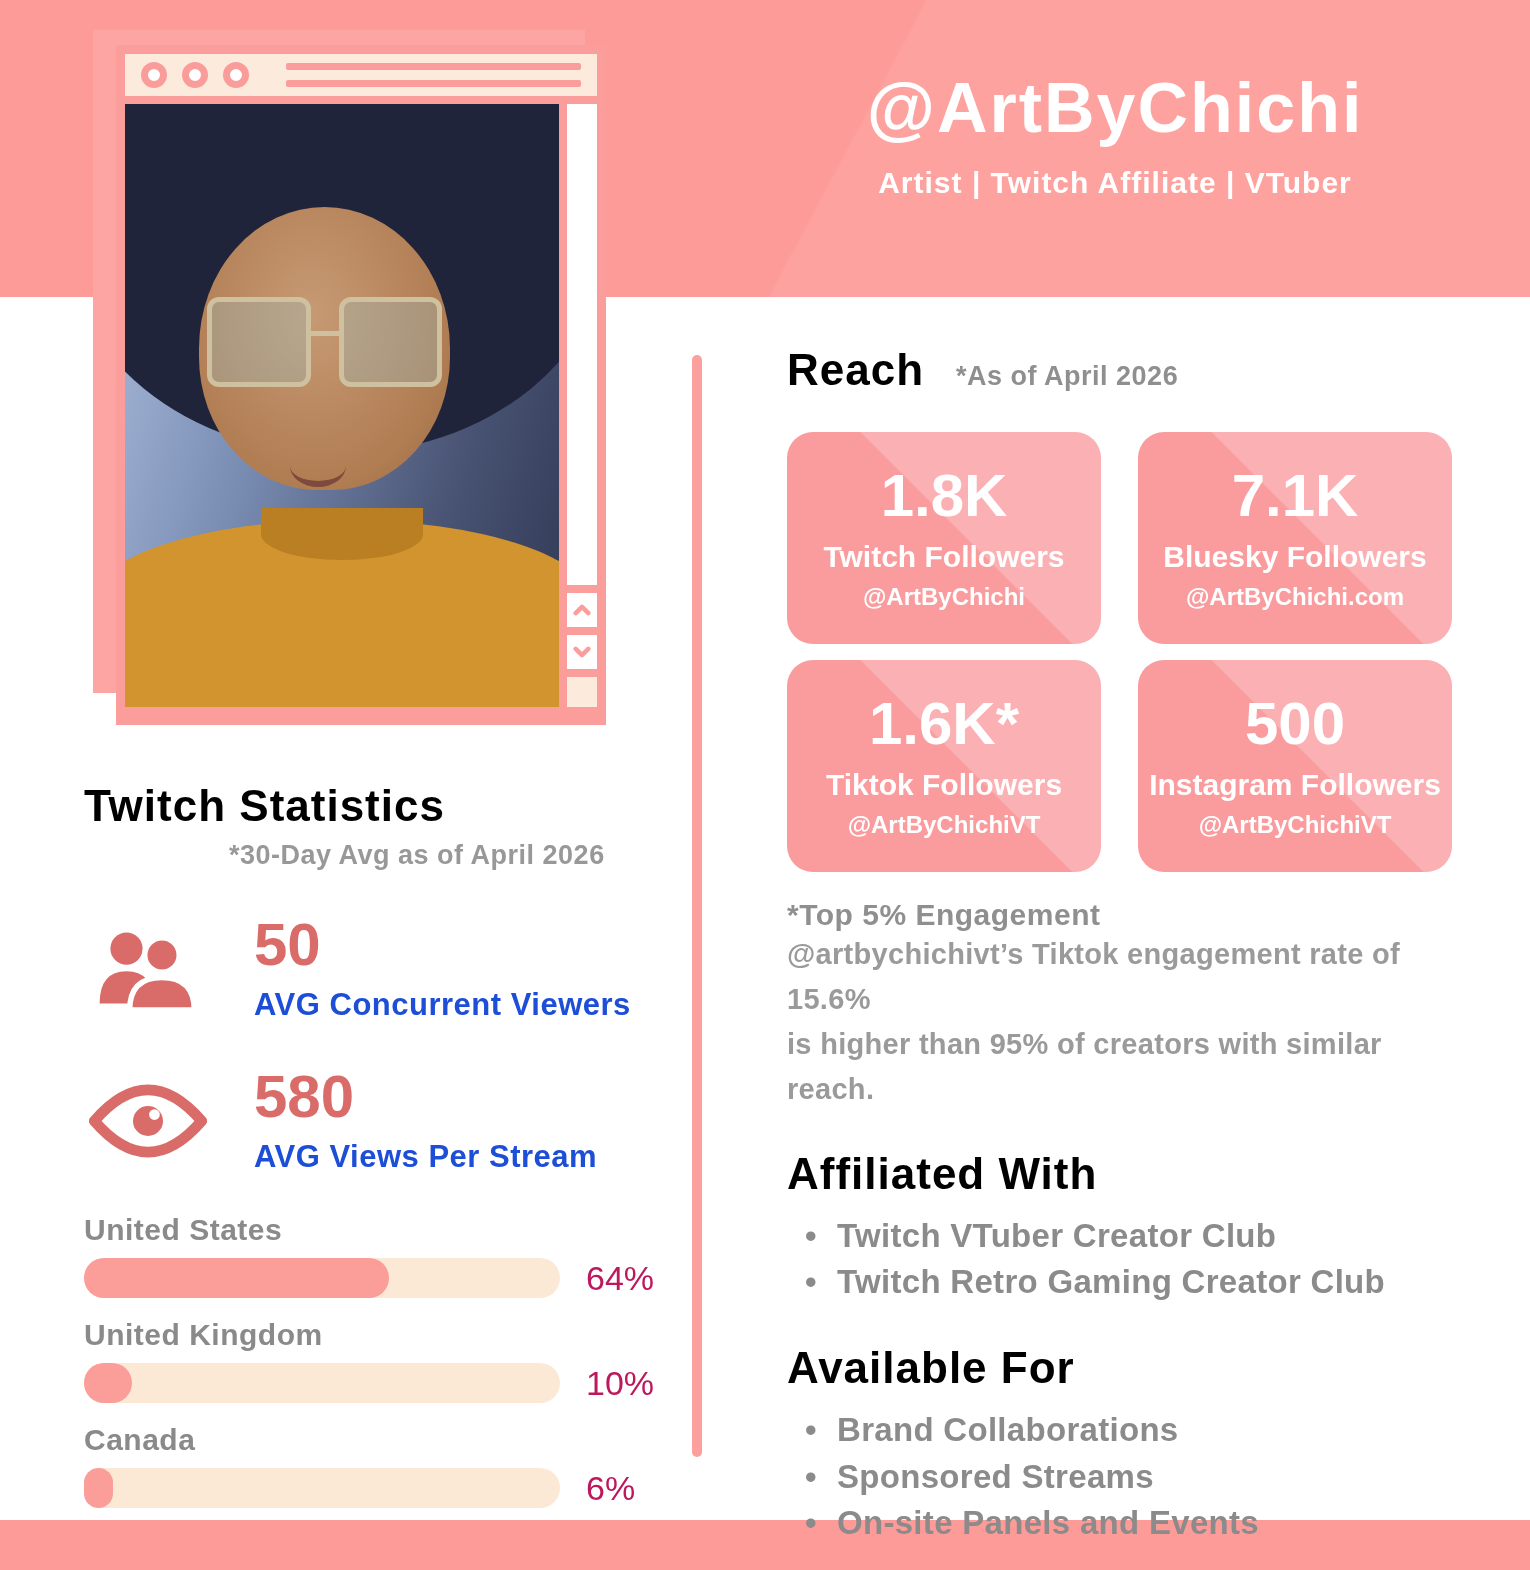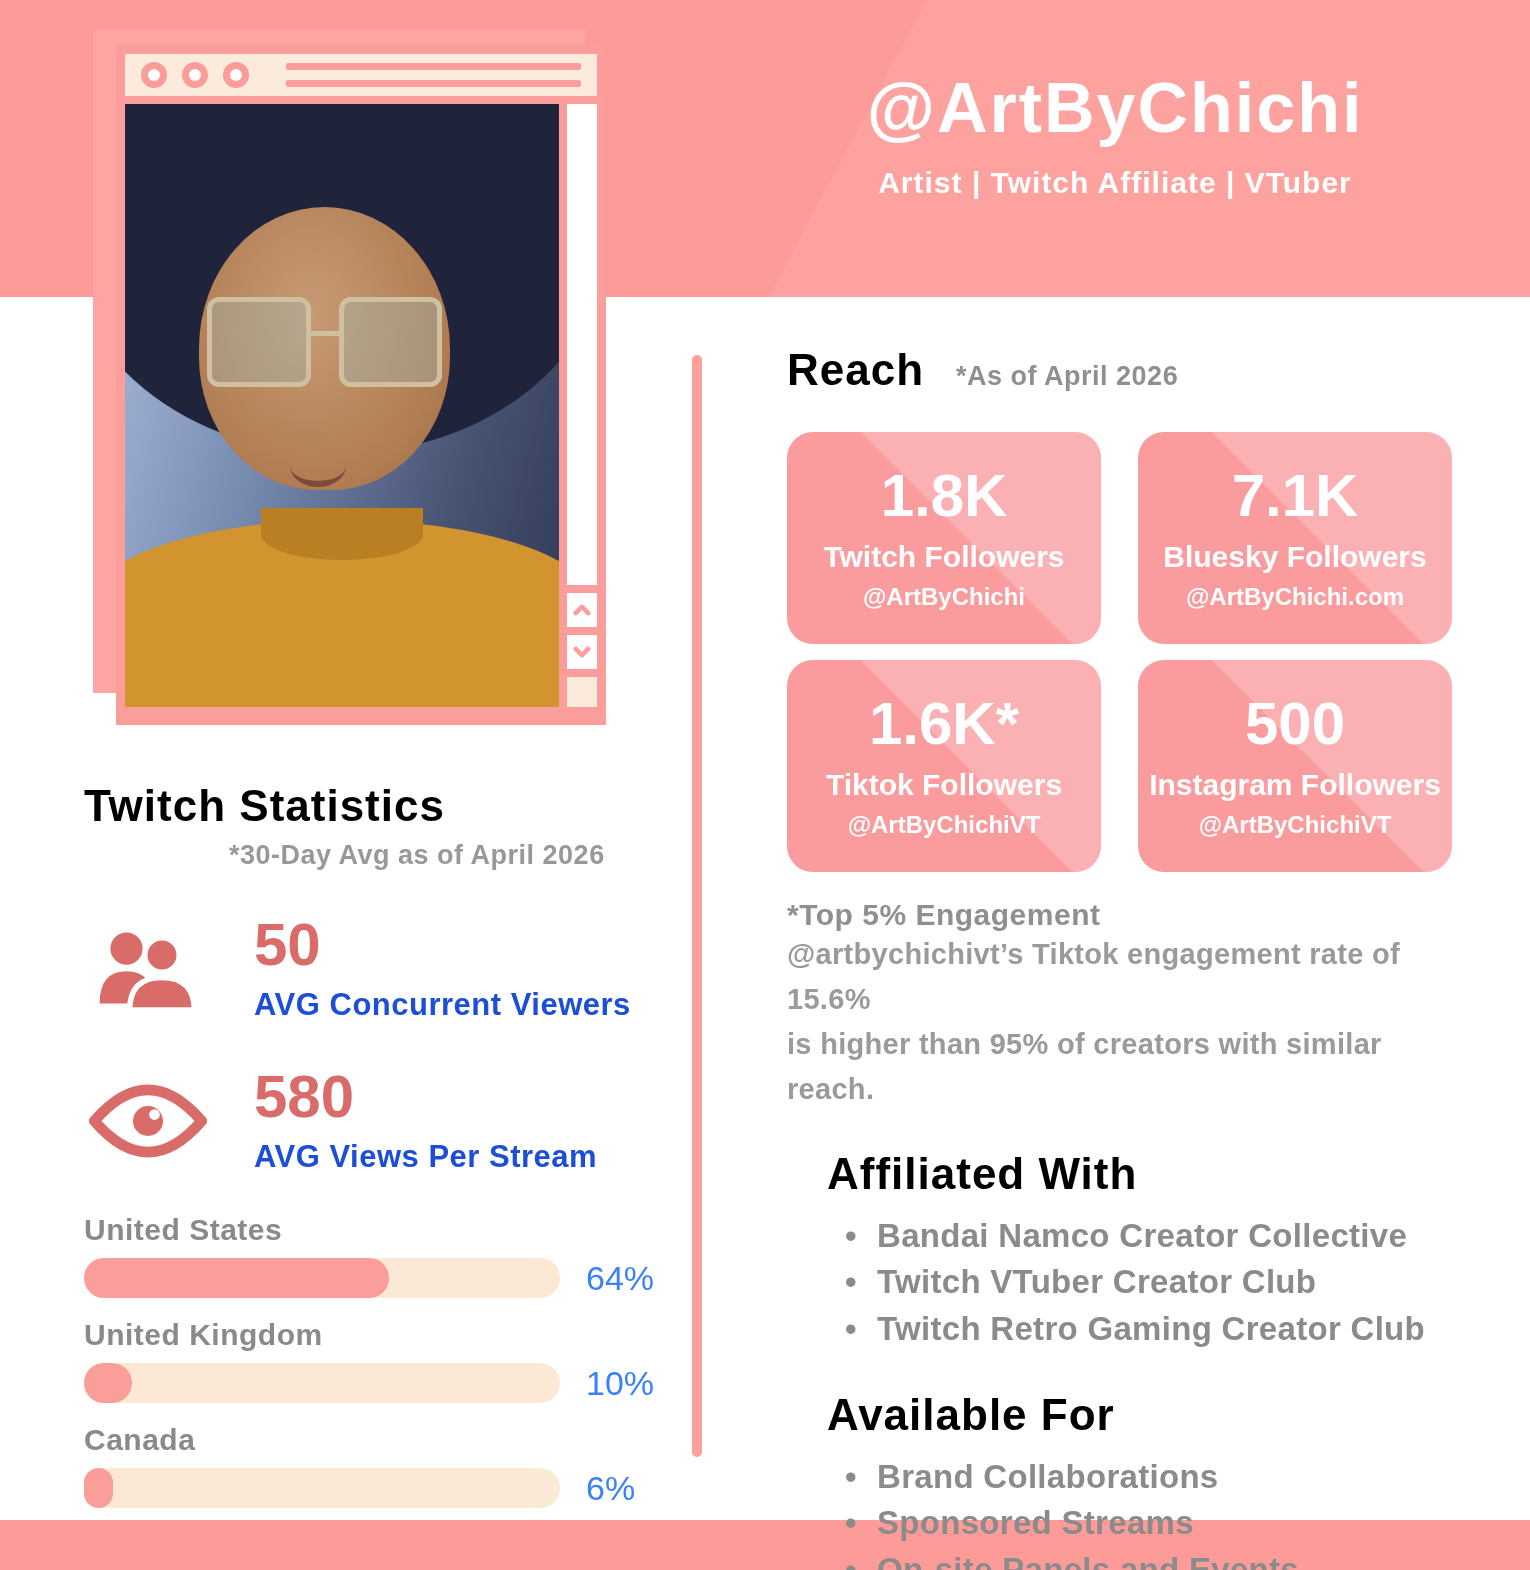--- a/index.html
+++ b/index.html
@@ -99,21 +99,21 @@
   .stat-text { margin-left:42px; }
   .stat-value { font-size:60px; font-weight:bold; color:#D96C69; line-height:1; }
   .stat-label { font-size:31px; font-weight:bold; color:#1d4ed8; margin-top:12px; letter-spacing:0.5px;text-align:center; }
 
   .bars { margin-top:38px; }
   .bar-group { margin-top:20px; }
   .bar-label { font-size:30px; font-weight:bold; color:#8A8A8A; letter-spacing:0.5px;margin-top:17px; }
   .bar-row { display:flex; align-items:center; margin-top:11px; }
   .bar-track { width:476px; height:40px; background:#FBE9D6; border-radius:20px; }
   .bar-fill  { height:40px; background:#FB9D99; border-radius:20px; }
-  .bar-pct   { margin-left:26px; font-size:34px; color:#3b82f6; }
+  .bar-pct   { margin-left:26px; font-size:34px; color:#be185d; }
 
   
   .divider {
     position:absolute; left:692px; top:355px; width:10px; height:1102px;
     background:#FBA09D; border-radius:5px;
   }
 
   
   .right-col { position:absolute; left:787px; top:346px; width:670px; }
   .reach-row { display:flex; align-items:baseline; }
@@ -134,21 +134,21 @@
   }
   .card-value  { font-size:60px; font-weight:bold; line-height:1; }
   .card-label  { font-size:30px; font-weight:bold; margin-top:14px; }
   .card-handle { font-size:24px; font-weight:bold; margin-top:9px; }
 
   .eng { margin-top:26px; }
   .eng-title { font-size:30px; font-weight:bold; color:#8F8F8F; letter-spacing:0.5px; }
   .eng-line  { font-size:29px; font-weight:bold; color:#9A9A9A; line-height:1.55; letter-spacing:0.3px; }
   .eng-line:first-of-type { margin-top:8px; }
 
-  .list-section { margin-top:38px;margin-left:40px; }
+  .list-section { margin-top:38px; }
   .list-section ul { list-style:none; margin:14px 0 0 0; padding:0; }
   .list-section li {
     position:relative; padding-left:50px; font-size:33px; font-weight:bold;
     color:#8B8B8B; line-height:1.42; letter-spacing:0.3px;
   }
   .list-section li::before {
     content:"\2022"; position:absolute; left:18px; top:0; color:#8B8B8B;
   }
 </style>
 </head>
@@ -303,21 +303,20 @@
 
     <div class="eng">
       <div class="eng-title">*Top 5% Engagement</div>
       <div class="eng-line">@artbychichivt’s Tiktok engagement rate of 15.6%</div>
       <div class="eng-line">is higher than 95% of creators with similar reach.</div>
     </div>
 
     <div class="list-section">
       <div class="section-heading">Affiliated With</div>
       <ul>
-        <li>Bandai Namco Creator Collective</li>
         <li>Twitch VTuber Creator Club</li>
         <li>Twitch Retro Gaming Creator Club</li>
       </ul>
     </div>
 
     <div class="list-section">
       <div class="section-heading">Available For</div>
       <ul>
         <li>Brand Collaborations</li>
         <li>Sponsored Streams</li>

